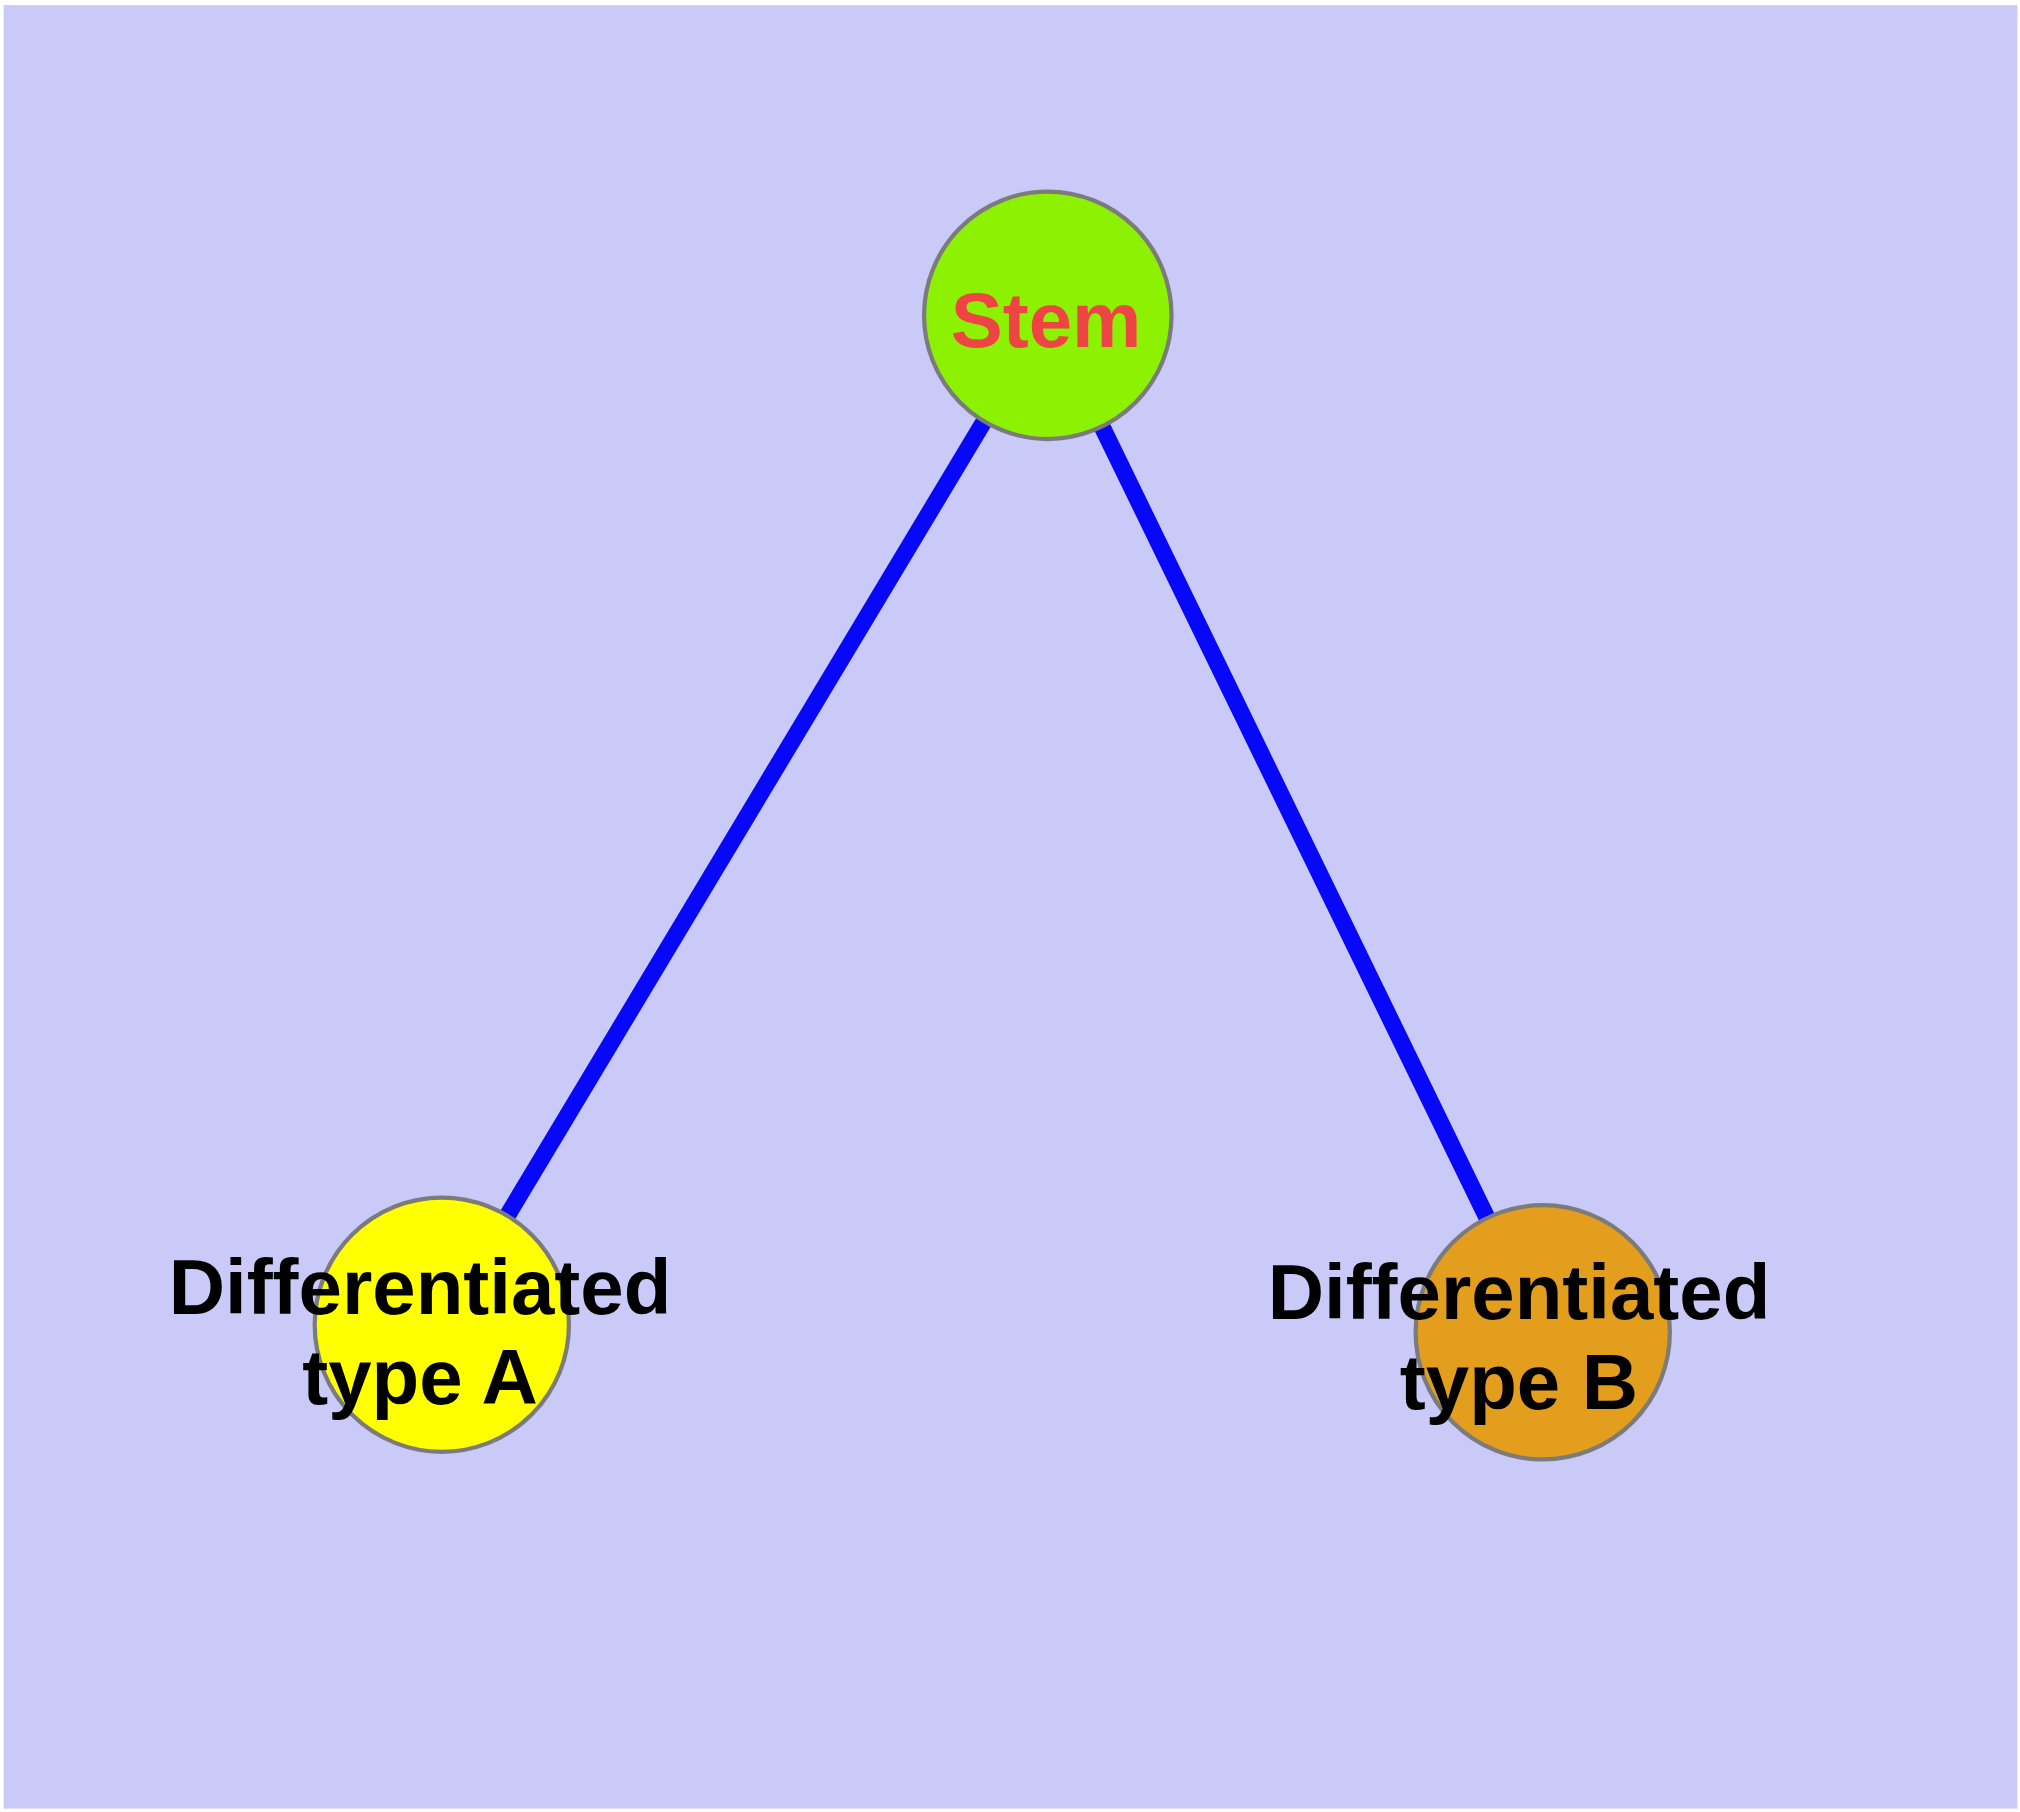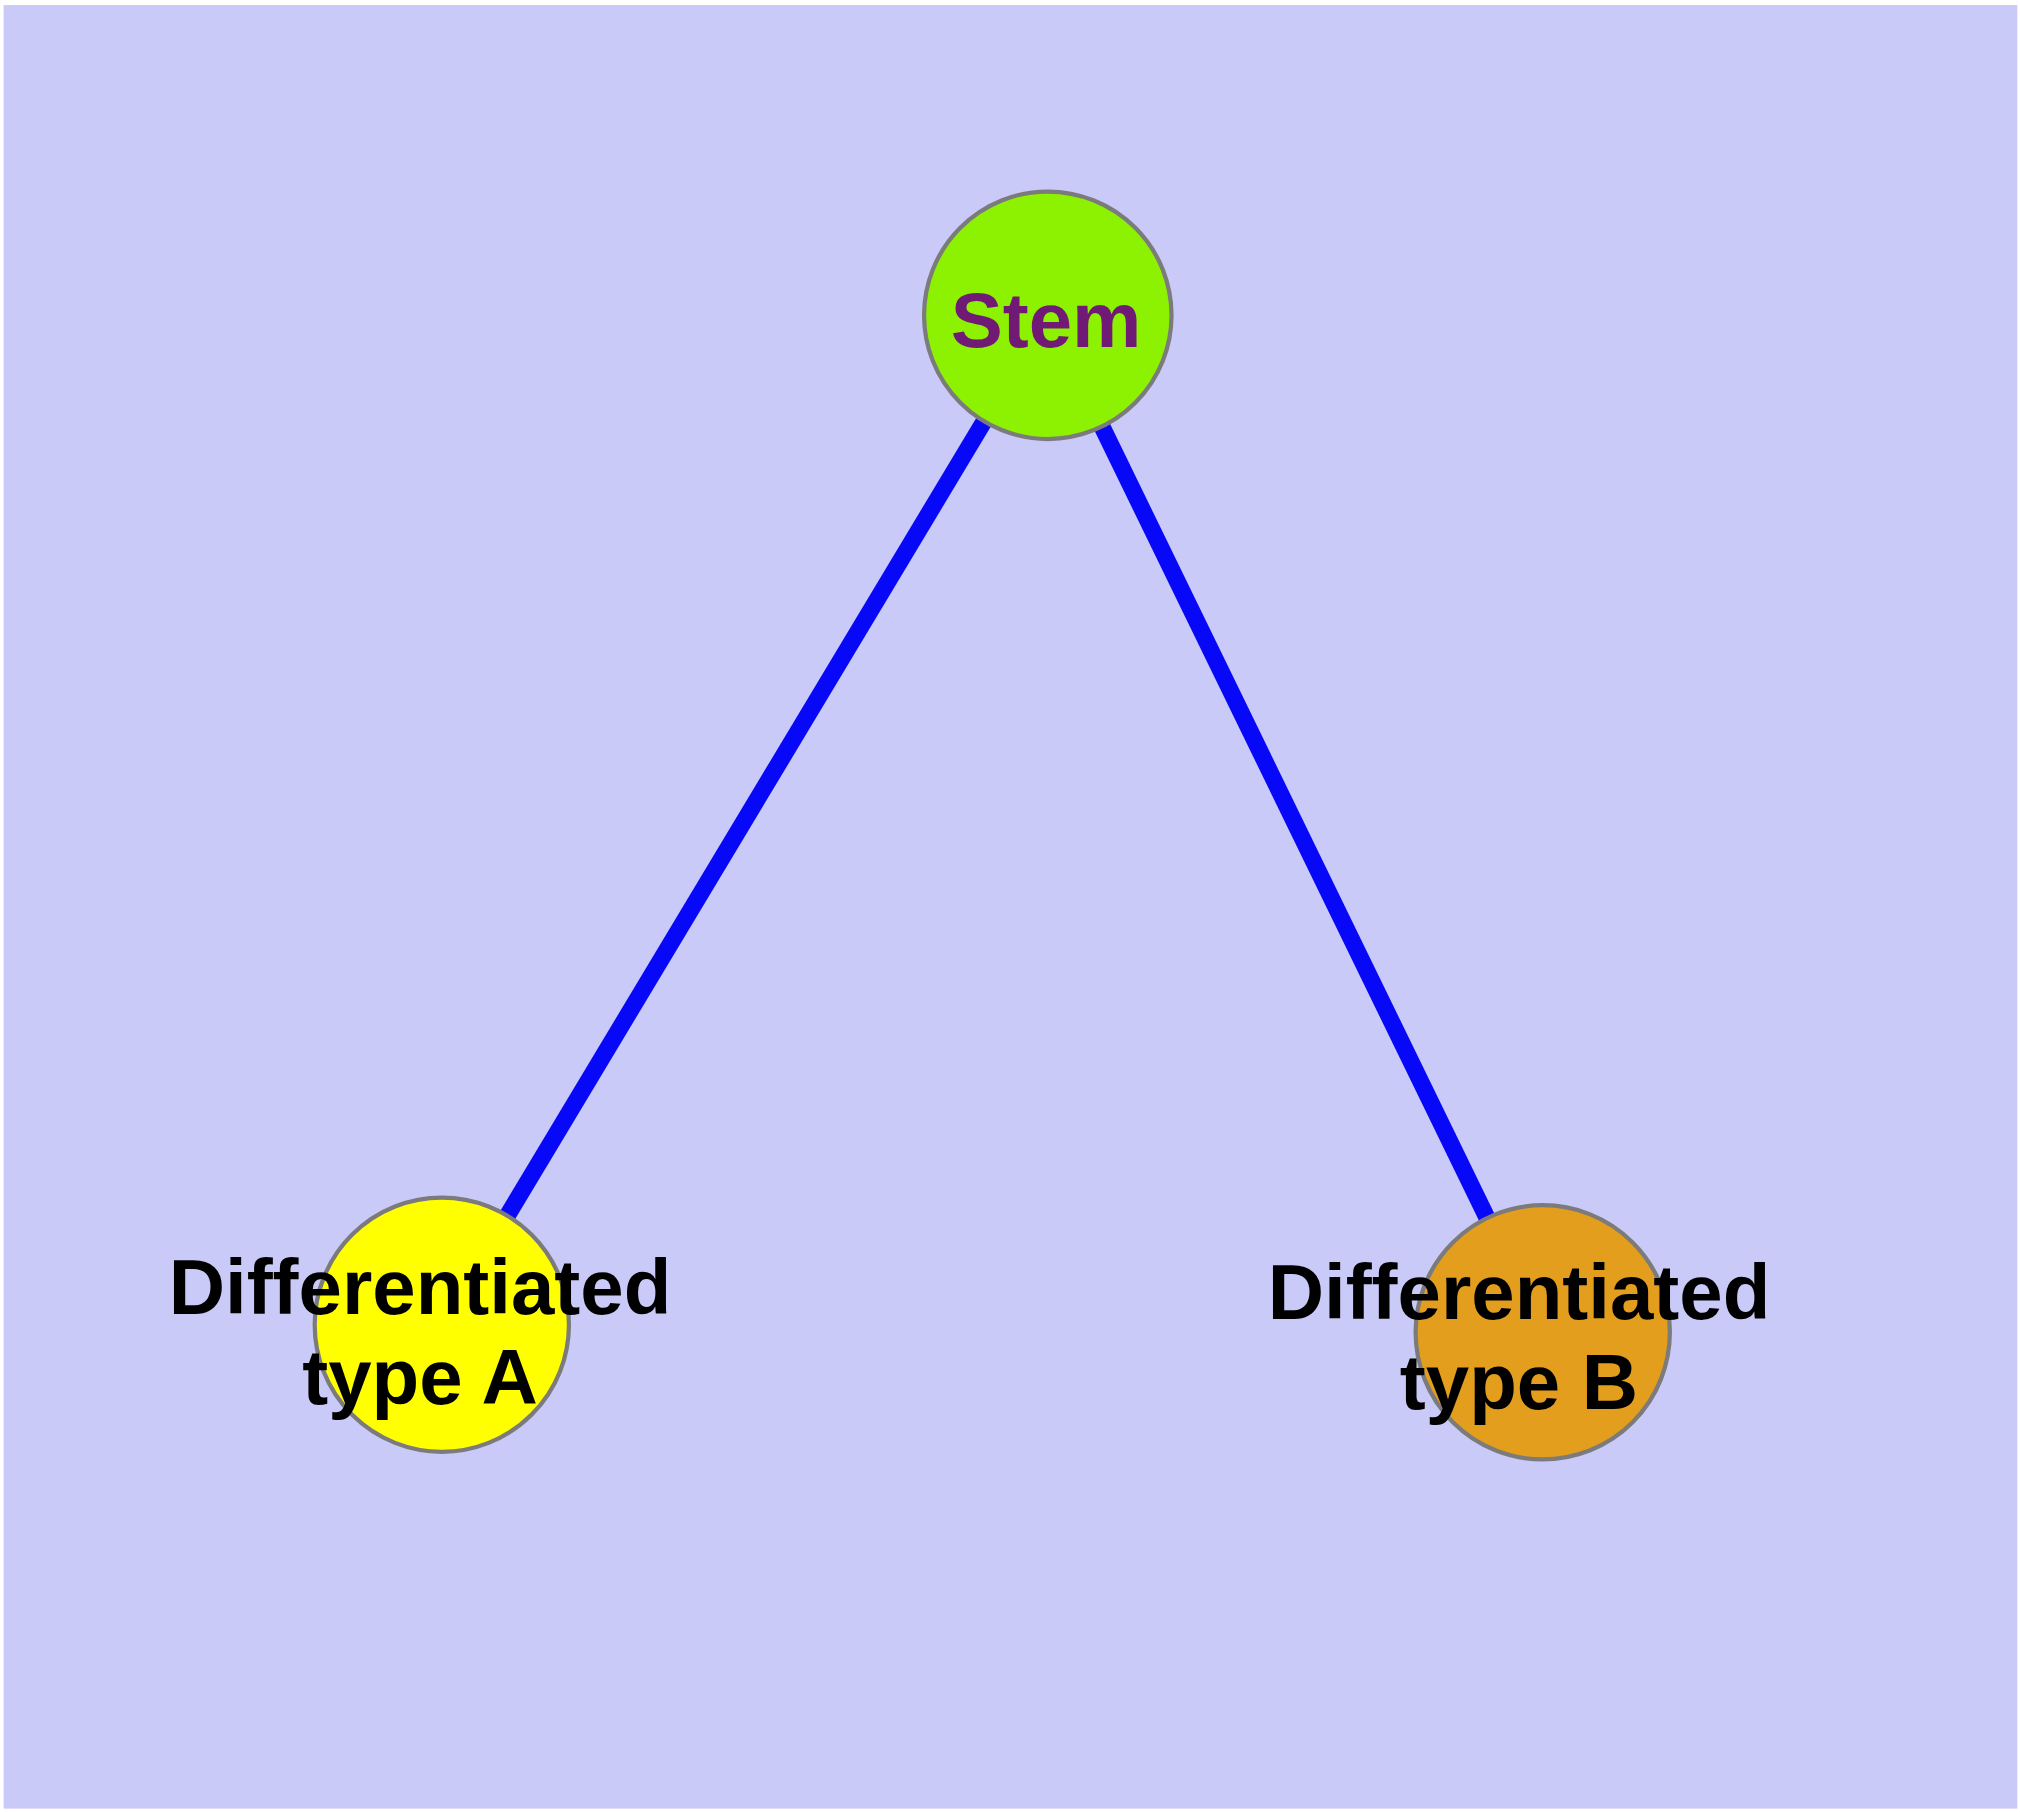--- a/index.html
+++ b/index.html
@@ -44,21 +44,21 @@
     <rect x="4" y="6" width="2376" height="2128" fill="#CACAF8"></rect>
 
     <line x1="1236" y1="372" x2="521" y2="1563" stroke-width="20" stroke="#0808F8"></line>
     <line x1="1236" y1="372" x2="1820" y2="1572" stroke-width="20" stroke="#0808F8"></line>
 
     <circle cx="1236" cy="372" r="146" stroke-width="5" fill="#8CF202" stroke="#7B7B7B"></circle>
     <circle cx="521" cy="1563" r="150" stroke-width="5" fill="#FFFF00" stroke="#7B7B7B"></circle>
     <circle cx="1820" cy="1572" r="150" stroke-width="5" fill="#E49E1E" stroke="#7B7B7B"></circle>
   </svg>
 
-  <div class="node-label" style="left: 1046px; top: 320px; color: #701a75;">Stem</div>
+  <div class="node-label" style="left: 1046px; top: 320px; color: #ef4444;">Stem</div>
 
   <div class="node-label" style="left: 420px; top: 1332px; color: rgb(0, 0, 0);">Differentiated
 type A</div>
 
   <div class="node-label" style="left: 1519px; top: 1337px; color: rgb(0, 0, 0);">Differentiated
 type B</div>
 
 </div>
 
 

